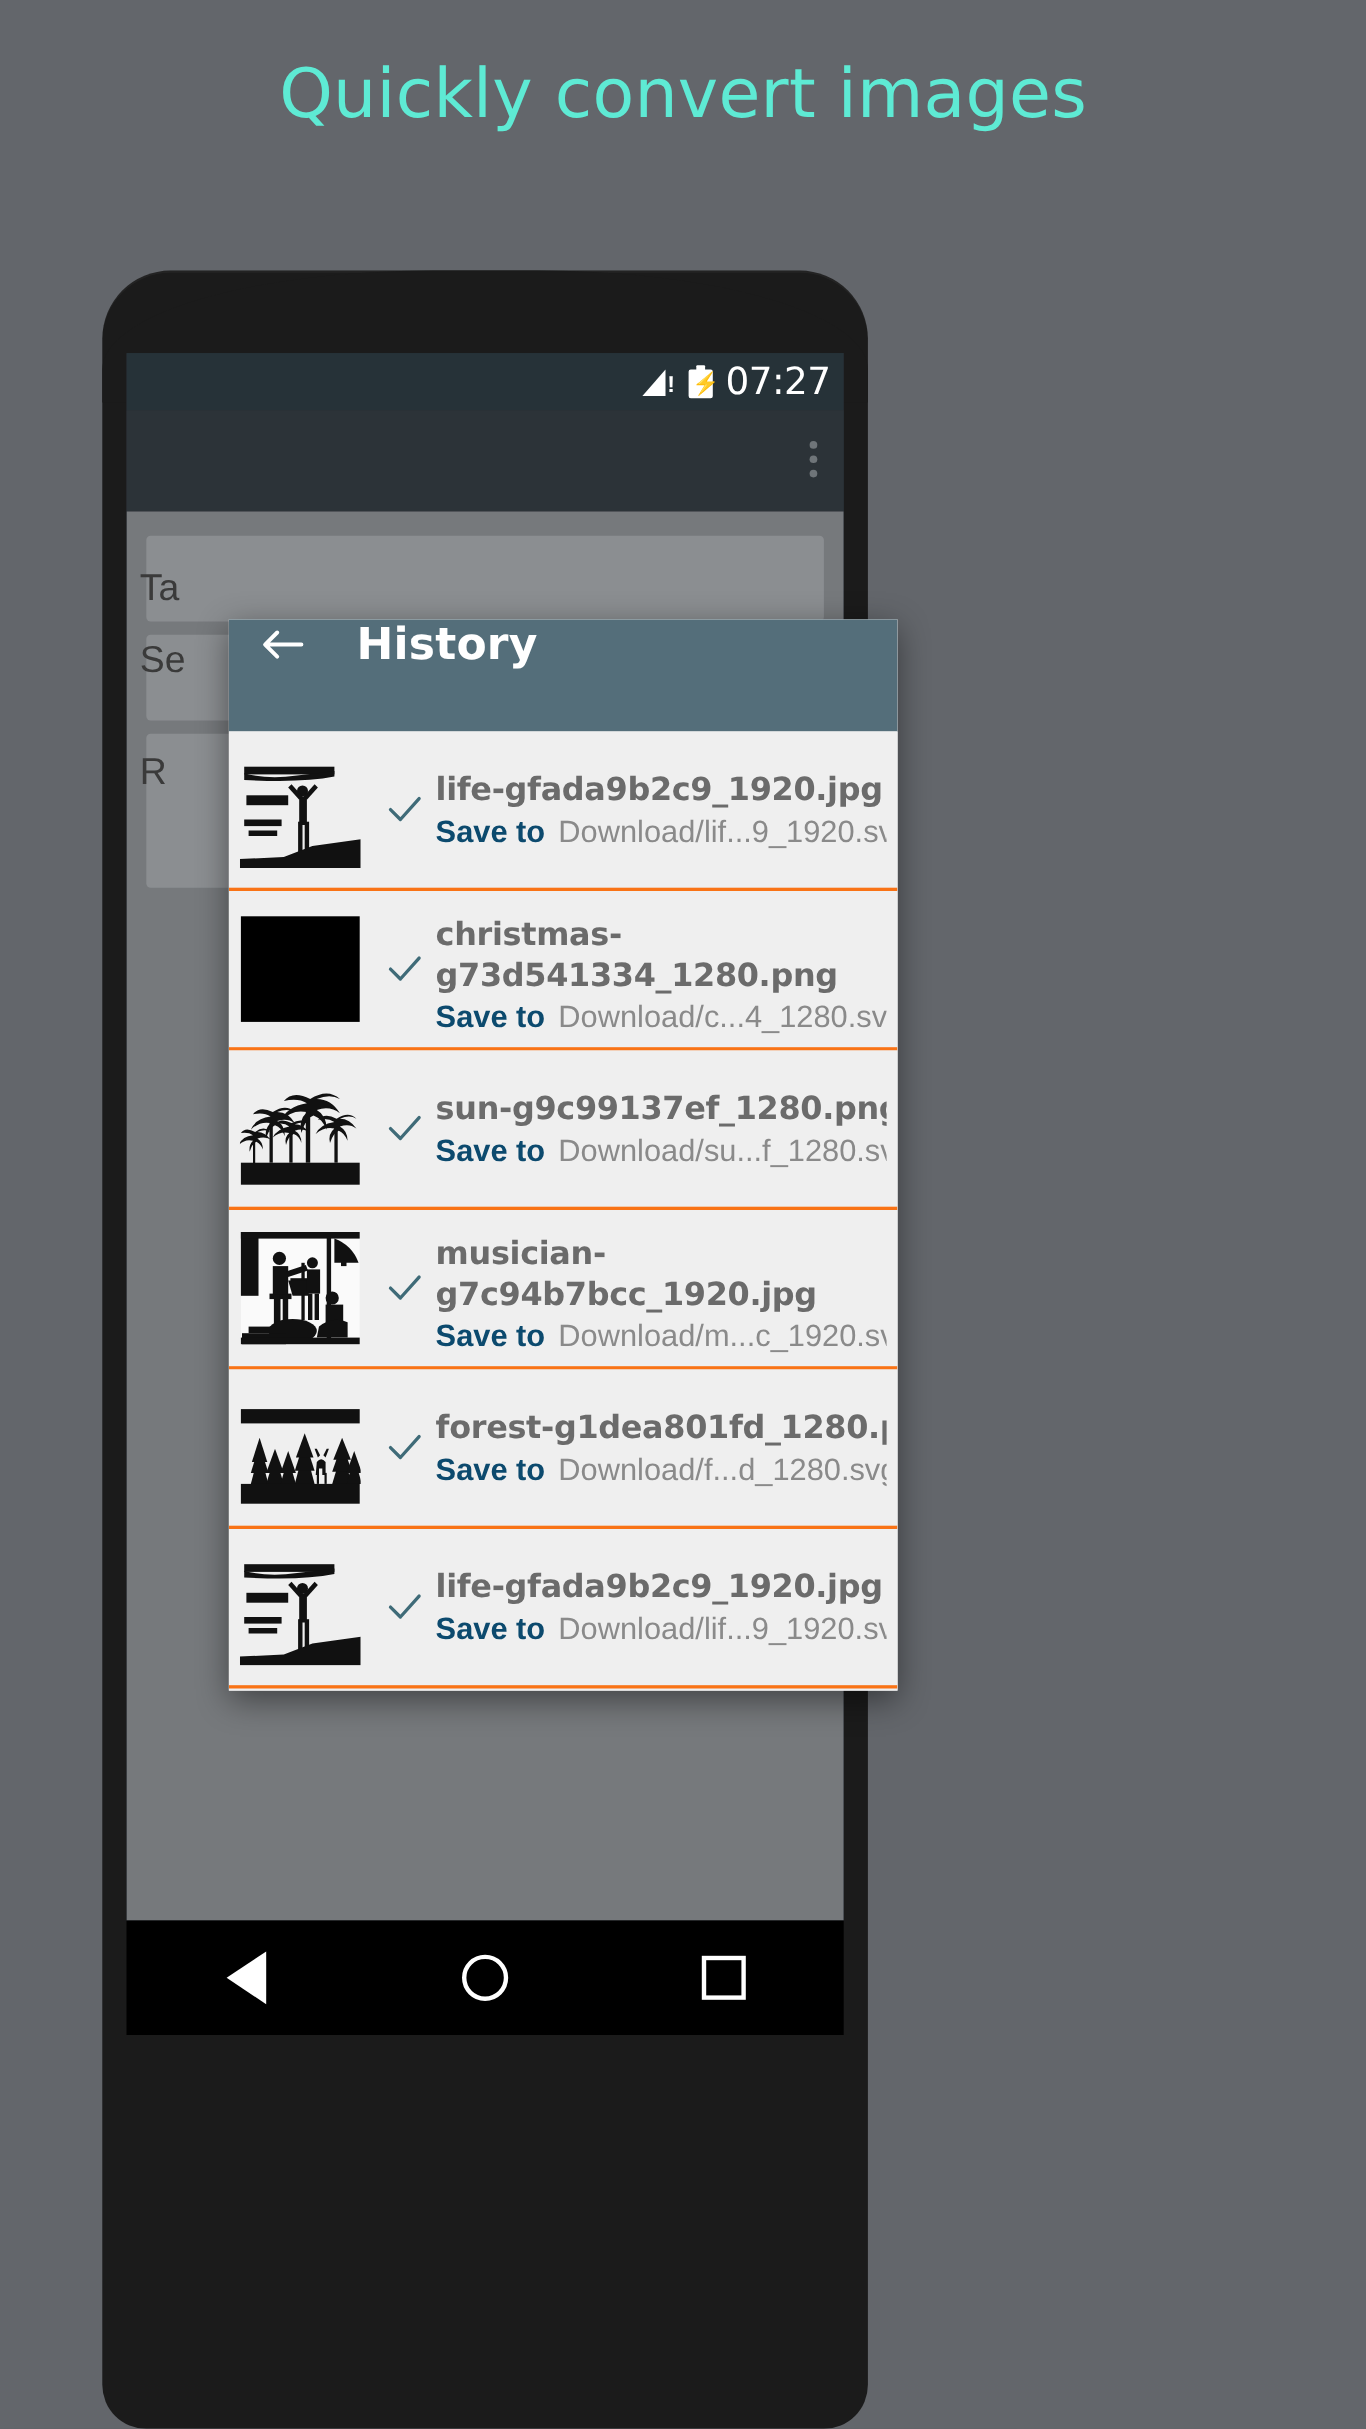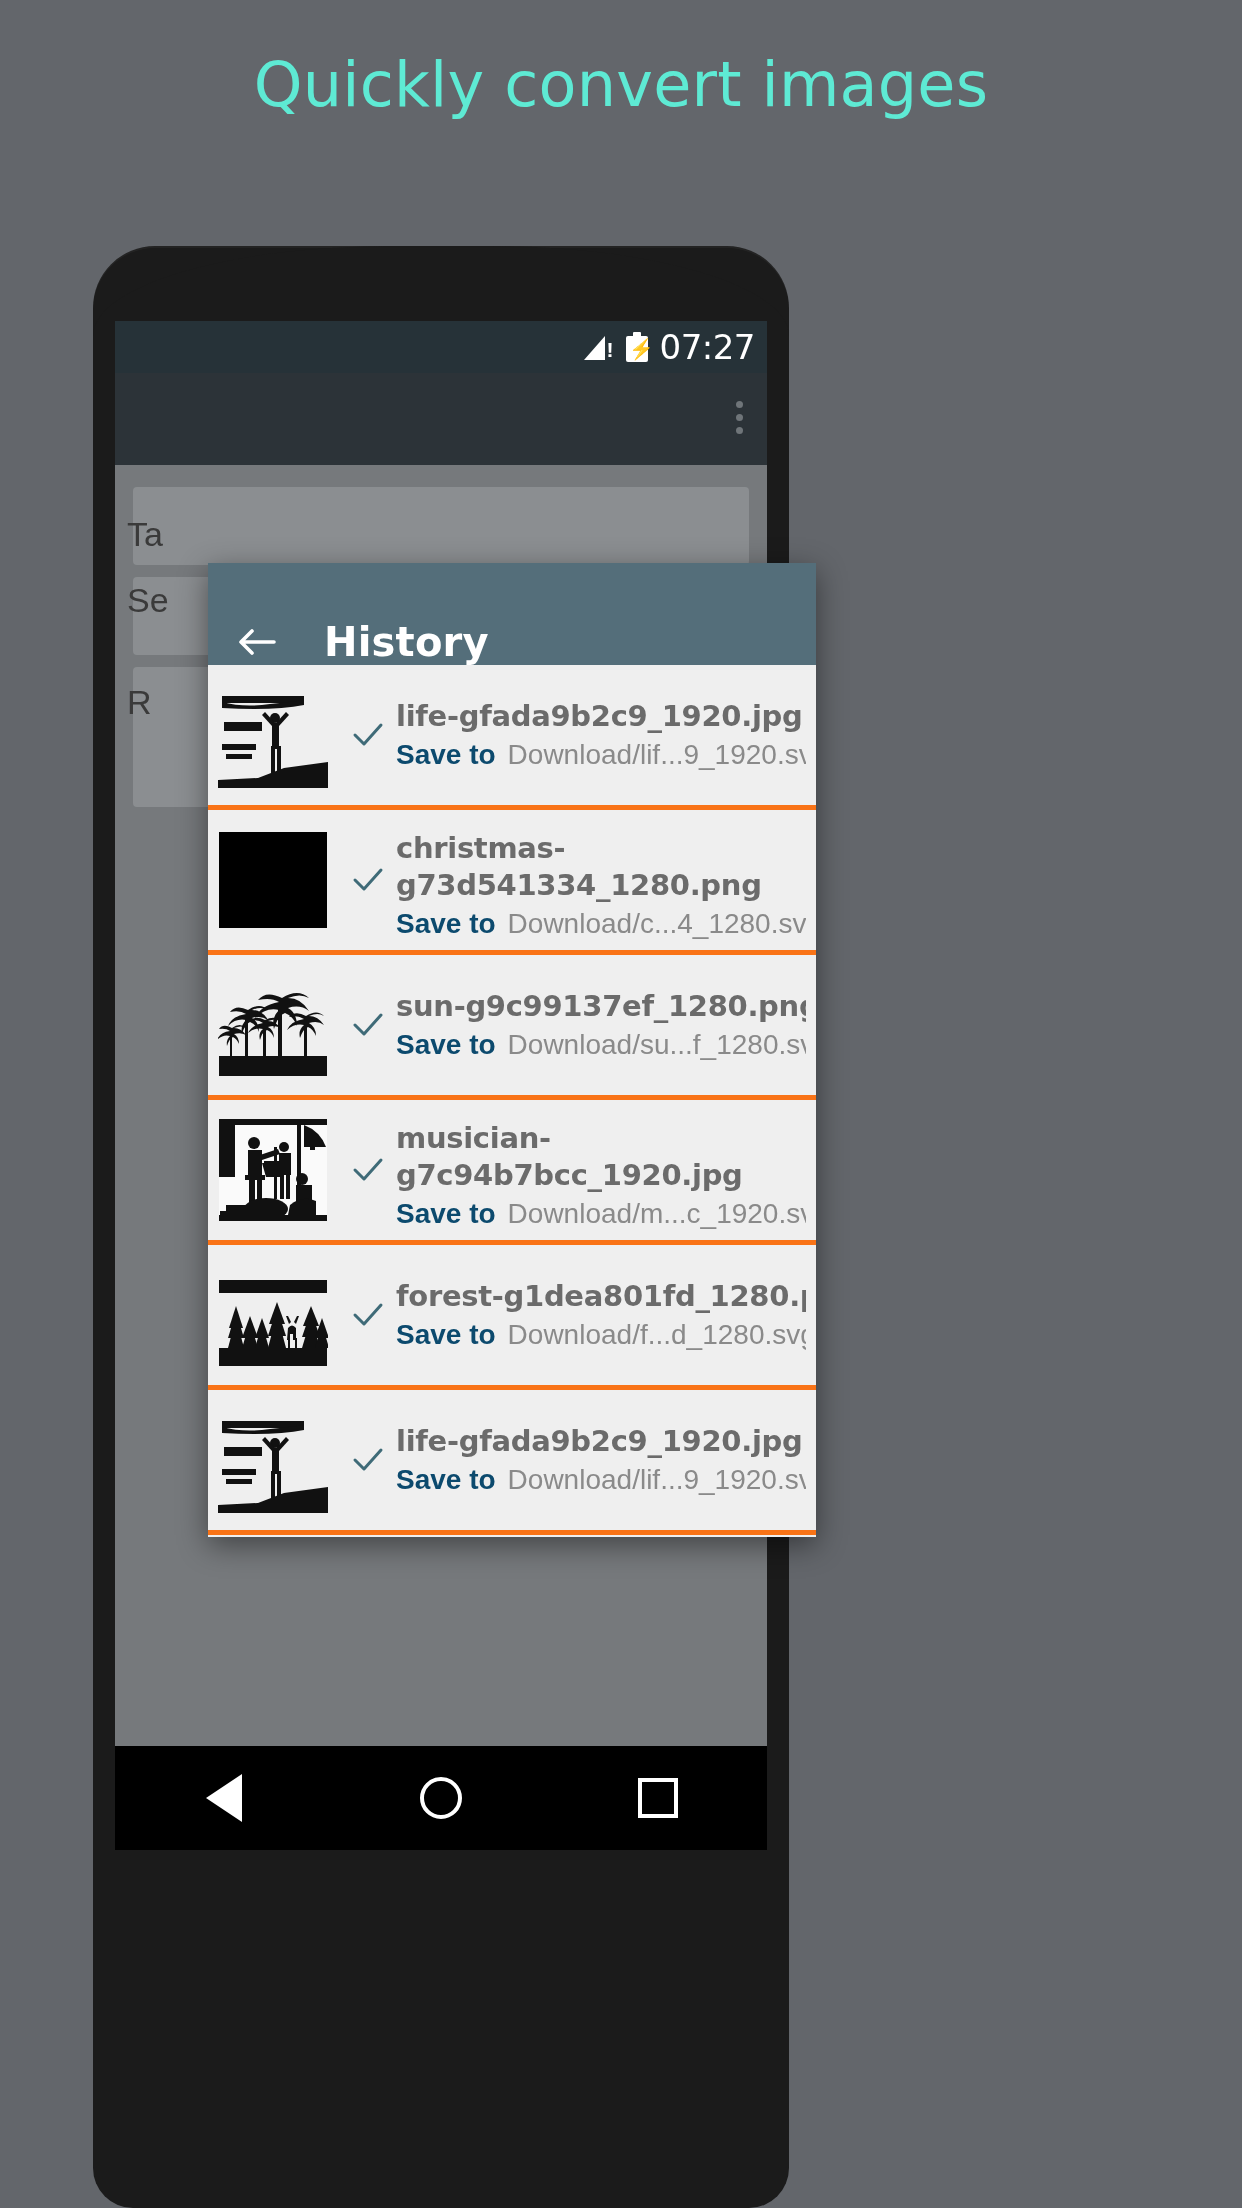--- a/index.html
+++ b/index.html
@@ -124,21 +124,21 @@
     width: 608px; height: 974px;
     background: #efefef;
     box-shadow: 0 8px 28px rgba(0,0,0,0.45);
     overflow: hidden;
     z-index: 5;
   }
   .dlg-toolbar {
     position: relative;
     height: 102px;
     background: #546e7a;
-    display: flex; align-items: flex-end;
+    display: flex; align-items: flex-start;
     padding-left: 26px;
   }
   .back-arrow {
     width: 46px; height: 46px;
     position: relative; flex: 0 0 auto;
     cursor: pointer;
   }
   .back-arrow svg { display: block; }
   .dlg-title {
     color: #ffffff;
@@ -150,21 +150,21 @@
   }
 
   .hist-list { position: relative; height: 872px; overflow: hidden; background: #efefef; }
 
   .hist-item {
     position: relative;
     display: flex;
     align-items: center;
     height: 145px;
     padding: 0 10px 0 8px;
-    border-bottom: 5px solid #f97316;
+    border-bottom: 3px solid #f97316;
     background: #efefef;
   }
   .thumb {
     width: 110px; height: 106px;
     flex: 0 0 auto;
     margin-left: 2px;
     background: #efefef;
     overflow: hidden;
     position: relative;
   }

